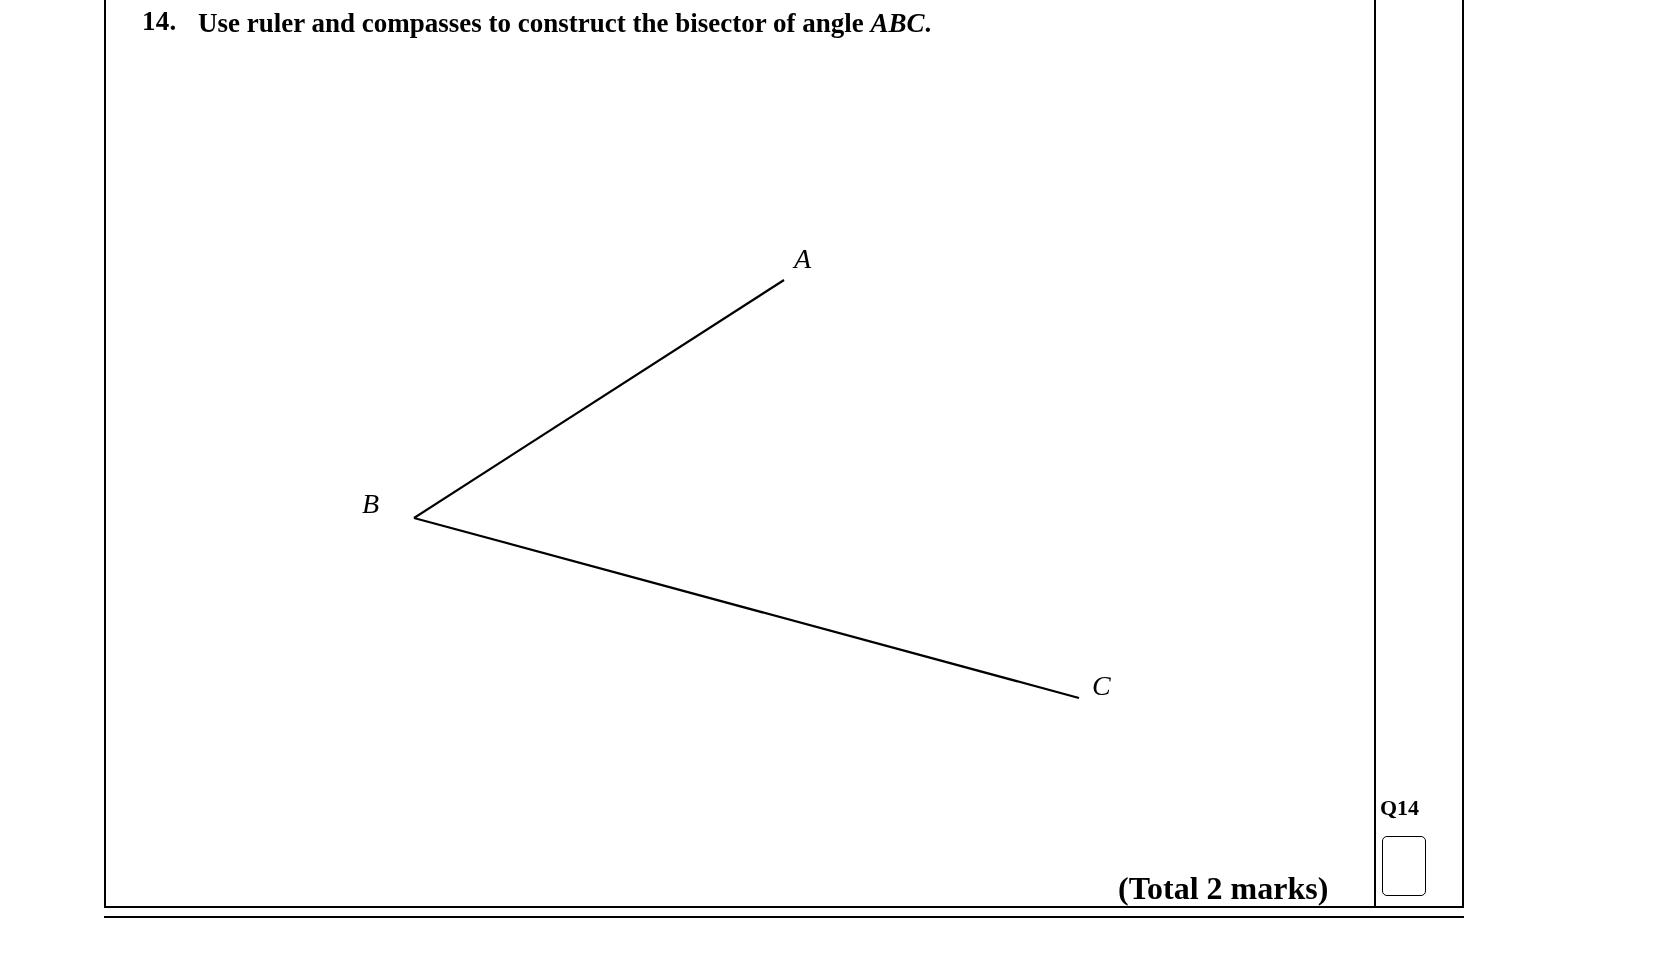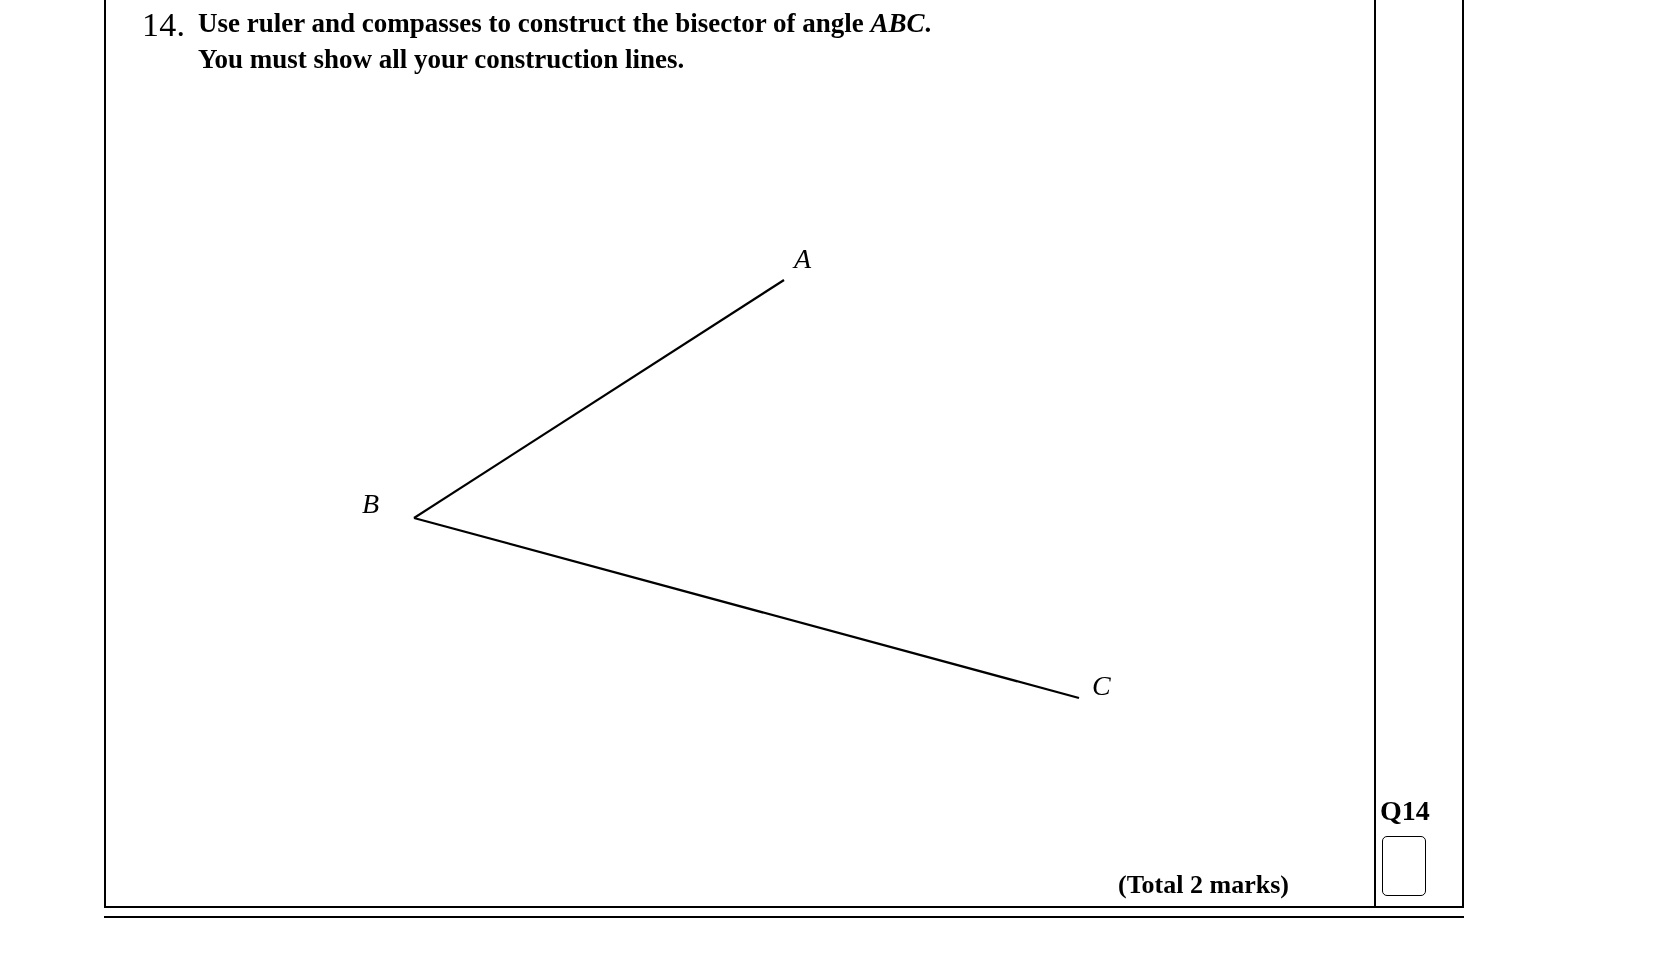--- a/index.html
+++ b/index.html
@@ -56,22 +56,22 @@
     width: 2px;
     height: 908px;
     background: #000000;
   }
 
   
   .q-number {
     position: absolute;
     left: 142px;
     top: 6px;
-    font-size: 34px;
-    font-weight: normal;
+    font-size: 27px;
+    font-weight: bold;
     letter-spacing: 0.2px;
   }
   .q-text {
     position: absolute;
     left: 198px;
     top: 6px;
     width: 1140px;
     font-size: 27px;
     line-height: 1.33;
     font-weight: bold;
@@ -95,55 +95,54 @@
   }
   .label-a { left: 690px; top: 153px; }
   .label-b { left: 258px; top: 398px; }
   .label-c { left: 988px; top: 580px; }
 
   
   .qbox-label {
     position: absolute;
     left: 1380px;
     top: 795px;
-    font-size: 28px;
+    font-size: 22px;
     font-weight: bold;
   }
   .qbox {
     position: absolute;
     left: 1382px;
     top: 836px;
     width: 42px;
     height: 58px;
     border: 1.5px solid #000000;
     border-radius: 5px;
     background: #ffffff;
   }
   .total-marks {
     position: absolute;
     left: 1118px;
     top: 870px;
-    font-size: 26px;
+    font-size: 32px;
     font-weight: bold;
   }
 </style>
 </head>
 <body>
 
 <div class="page-border-left"></div>
 <div class="margin-rule"></div>
 <div class="page-border-right"></div>
 <div class="page-border-bottom"></div>
 <div class="page-border-bottom2"></div>
 
 <div class="q-number">14.</div>
 
 <div class="q-text">
   <span>Use ruler and compasses to construct the bisector of angle </span><span class="italic">ABC</span><span>.</span><br>
-  <span>You must show all your construction lines.</span>
 </div>
 
 <div class="diagram">
   <svg width="1270" height="700" viewBox="0 0 1270 700">
     <line x1="310" y1="428" x2="680" y2="190" stroke="#000000" stroke-width="2.2"></line>
     <line x1="310" y1="428" x2="975" y2="608" stroke="#000000" stroke-width="2.2"></line>
   </svg>
   <div class="label label-a">A</div>
   <div class="label label-b">B</div>
   <div class="label label-c">C</div>

